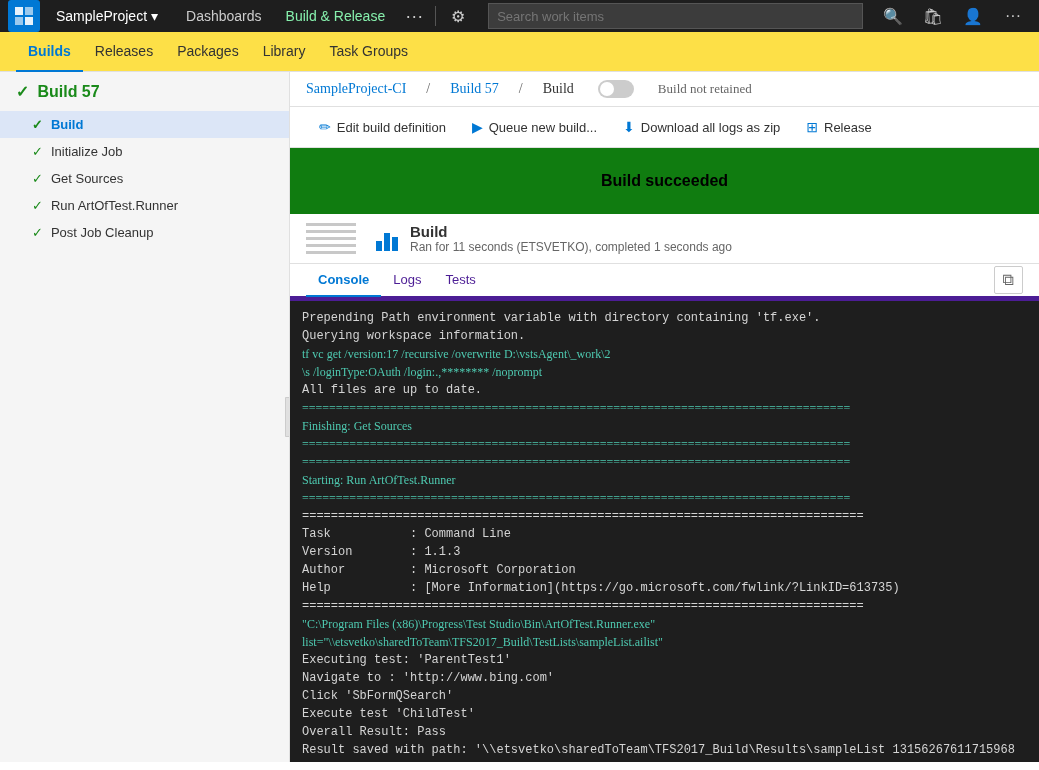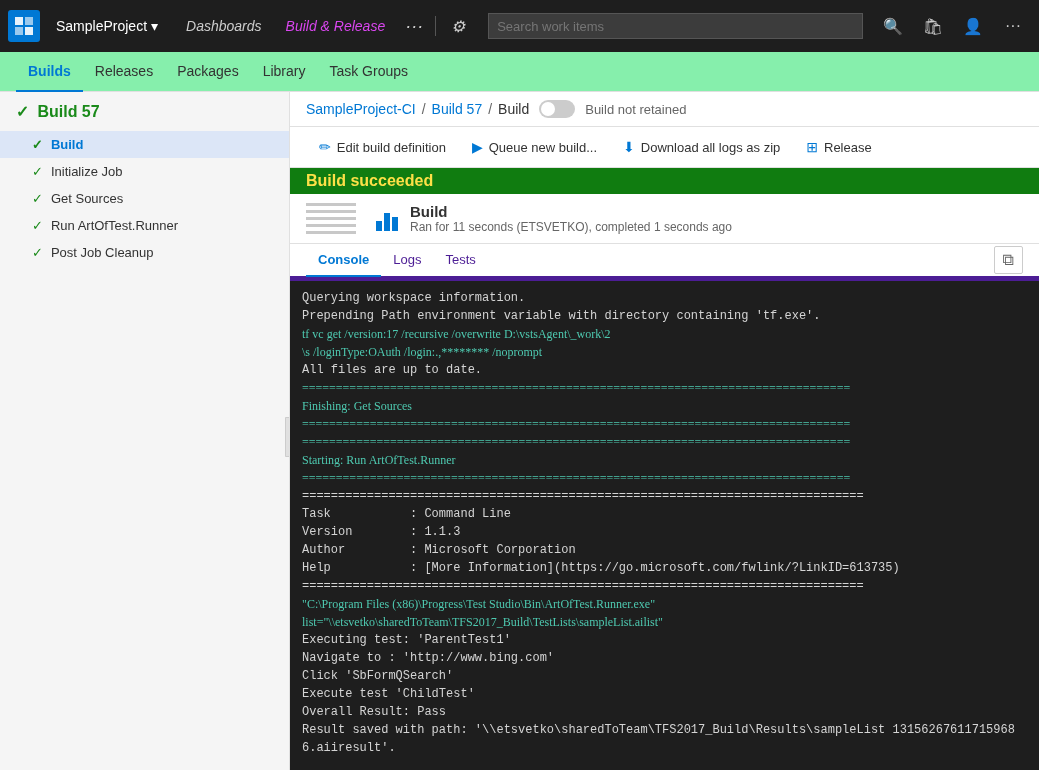--- a/index.html
+++ b/index.html
@@ -1,20 +1,20 @@
 <!DOCTYPE html>
 <html><head>
   <meta charset="utf-8">
   <style>
     * { box-sizing: border-box; margin: 0; padding: 0; }
     body { font-family: 'Segoe UI', Arial, sans-serif; font-size: 13px; background: #fff; overflow: hidden; width: 1039px; height: 770px; }
 
     
     .top-nav {
-      height: 52px;
+      height: 32px;
       background: #1e1e1e;
       display: flex;
       align-items: center;
       padding: 0 8px;
       color: #fff;
     }
     .top-nav-logo {
       width: 32px; height: 32px;
       background: #0078d4;
       border-radius: 3px;
@@ -22,28 +22,27 @@
       margin-right: 8px;
     }
     .project-selector {
       display: flex; align-items: center; gap: 4px;
       color: #fff; font-size: 14px; padding: 0 8px; cursor: pointer;
       height: 100%;
     }
     .nav-links {
       display: flex; align-items: center; height: 100%;
       margin-left: 8px;
-      font-style: italic;
     }
     .nav-link {
       color: #ccc; font-size: 14px; padding: 0 12px;
       height: 100%; display: flex; align-items: center;
       cursor: pointer; text-decoration: none;
     }
-    .nav-link.active { color: #d946ef; }
+    .nav-link.active { color: #86efac; }
     .nav-separator { width: 1px; height: 20px; background: #555; margin: 0 4px; }
     .nav-more { color: #ccc; font-size: 18px; padding: 0 8px; cursor: pointer; }
     .nav-search {
       flex: 1; margin: 0 12px;
       display: flex; align-items: center;
     }
     .nav-search input {
       width: 100%; height: 26px;
       background: #3c3c3c; border: 1px solid #555;
       color: #ccc; padding: 0 8px; font-size: 13px;
@@ -53,21 +52,21 @@
     .nav-icon-btn {
       width: 36px; height: 36px;
       display: flex; align-items: center; justify-content: center;
       color: #ccc; cursor: pointer; border-radius: 2px;
       font-size: 16px;
     }
 
     
     .secondary-nav {
       height: 40px;
-      background: #86efac;
+      background: #fde047;
       border-bottom: 1px solid #e0e0e0;
       display: flex; align-items: center;
       padding: 0 16px;
     }
     .sec-tab {
       height: 100%; display: flex; align-items: center;
       padding: 0 12px; font-size: 14px; color: #333;
       cursor: pointer; border-bottom: 2px solid transparent;
       margin-bottom: -1px;
     }
@@ -123,22 +122,23 @@
       flex: 1;
       overflow: hidden;
       display: flex;
       flex-direction: column;
     }
 
     
     .build-header {
       padding: 8px 16px;
       border-bottom: 1px solid #e0e0e0;
-      display: flex; align-items: center; gap: 6px;
+      display: flex; align-items: center; gap: 20px;
       flex-wrap: wrap;
+      font-family: Liberation Serif, serif;
     }
     .breadcrumb-link { color: #0078d4; text-decoration: none; font-size: 14px; cursor: pointer; }
     .breadcrumb-sep { color: #666; font-size: 14px; }
     .toggle-switch {
       width: 36px; height: 18px;
       background: #ccc; border-radius: 10px;
       position: relative; cursor: pointer;
       display: inline-block; margin: 0 4px;
     }
     .toggle-switch::after {
@@ -161,24 +161,24 @@
       display: flex; align-items: center; gap: 6px;
       padding: 5px 12px; font-size: 13px; color: #333;
       cursor: pointer; border: 1px solid transparent;
       background: transparent; border-radius: 2px;
     }
     .action-btn .btn-icon { color: #0078d4; font-size: 14px; }
 
     
     .success-banner {
       background: #107c10;
-      color: #fde047;
-      padding: 4px 16px;
+      color: #000000;
+      padding: 24px 16px;
       font-size: 16px; font-weight: 600;
-      text-align: left;
+      text-align: center;
     }
 
     
     .build-info-row {
       padding: 8px 16px;
       border-bottom: 1px solid #e0e0e0;
       display: flex; align-items: center; gap: 12px;
     }
     .bar-chart-icon {
       display: flex; align-items: flex-end; gap: 2px; height: 24px;
@@ -377,22 +377,22 @@
       <div class="console-tab">
         <span>Logs</span>
       </div>
       <div class="console-tab">
         <span>Tests</span>
       </div>
       <button class="copy-btn">⧉</button>
     </div>
 
     <div class="console-output" id="console-output">
-    <div class="console-line console-white">Querying workspace information.</div>
-        <div class="console-line console-white">Prepending Path environment variable with directory containing 'tf.exe'.</div>
+    <div class="console-line console-white">Prepending Path environment variable with directory containing 'tf.exe'.</div>
+        <div class="console-line console-white">Querying workspace information.</div>
         <div class="console-line console-cyan">tf vc get /version:17 /recursive /overwrite D:\vstsAgent\_work\2</div>
         <div class="console-line console-cyan">\s /loginType:OAuth /login:.,******** /noprompt</div>
         <div class="console-line console-white">All files are up to date.</div>
         <div class="console-line console-cyan">=================================================================================</div>
         <div class="console-line console-cyan">Finishing: Get Sources</div>
         <div class="console-line console-cyan">=================================================================================</div>
         <div class="console-line console-cyan">=================================================================================</div>
         <div class="console-line console-cyan">Starting: Run ArtOfTest.Runner</div>
         <div class="console-line console-cyan">=================================================================================</div>
         <div class="console-line console-white">==============================================================================</div>

